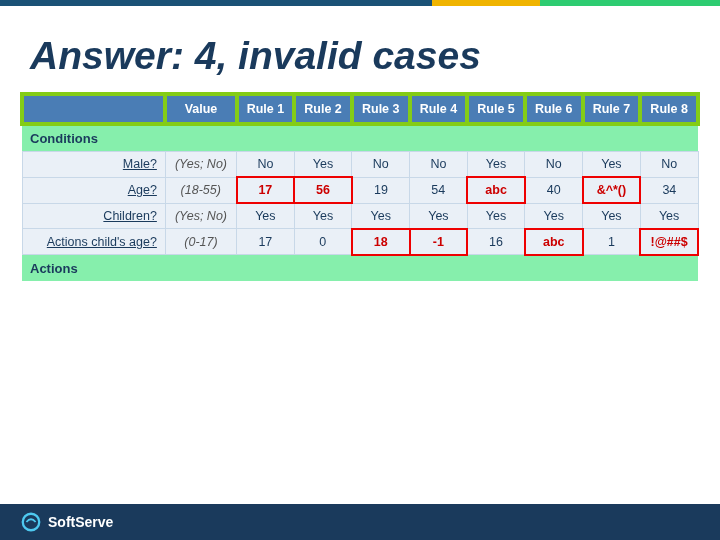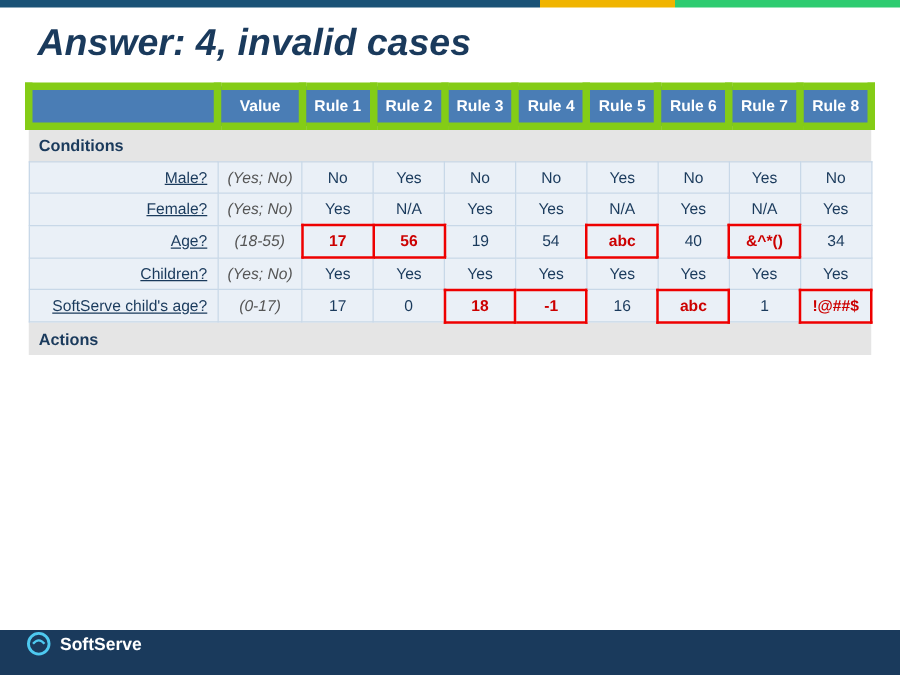--- a/index.html
+++ b/index.html
@@ -14,35 +14,35 @@
 
     
     .top-bar {
       position: absolute;
       top: 0; left: 0; right: 0;
       height: 6px;
       background: linear-gradient(to right, #1a5276 0%, #1a5276 60%, #f0b400 60%, #f0b400 75%, #2ecc71 75%, #2ecc71 100%);
     }
 
     .title {
-      font-size: 30px;
+      font-size: 39px;
       font-weight: 900;
       color: #1a3a5c;
-      padding: 18px 30px 10px 30px;
+      padding: 34px 30px 10px 30px;
       font-style: italic;
     }
 
     
     .bottom-bar {
       position: absolute;
       bottom: 0; left: 0; right: 0;
       height: 36px;
       background: #1a3a5c;
       display: flex;
-      align-items: flex-start;
+      align-items: center;
       padding-left: 20px;
     }
 
     .logo-area {
       display: flex;
       align-items: center;
       gap: 6px;
     }
 
     .logo-icon {
@@ -68,33 +68,33 @@
       font-size: 12.5px;
     }
 
     
     thead tr th {
       background: #4a7db5;
       color: #fff;
       font-weight: bold;
       text-align: center;
       padding: 6px 4px;
-      border: 6px solid #84cc16;
+      border: 4px solid #84cc16;
     }
 
     thead tr th:first-child {
       background: #4a7db5;
       text-align: left;
       padding-left: 8px;
       min-width: 95px;
     }
 
     
     .section-header td {
-      background: #e5e5e5;
+      background: #86efac;
       font-weight: bold;
       color: #1a3a5c;
       padding: 5px 8px;
       font-size: 13px;
     }
 
     
     tbody tr.data-row td {
       background: #eaf0f7;
       text-align: center;
@@ -156,32 +156,20 @@
           <td>No</td>
           <td>Yes</td>
           <td>No</td>
           <td>No</td>
           <td>Yes</td>
           <td>No</td>
           <td>Yes</td>
           <td>No</td>
         </tr>
         <tr class="data-row">
-          <td>Female?</td>
-          <td class="value-col">(Yes; No)</td>
-          <td>Yes</td>
-          <td>N/A</td>
-          <td>Yes</td>
-          <td>Yes</td>
-          <td>N/A</td>
-          <td>Yes</td>
-          <td>N/A</td>
-          <td>Yes</td>
-        </tr>
-        <tr class="data-row">
           <td>Age?</td>
           <td class="value-col">(18-55)</td>
           <td class="highlight-red">17</td>
           <td class="highlight-red">56</td>
           <td>19</td>
           <td>54</td>
           <td class="highlight-red">abc</td>
           <td>40</td>
           <td class="highlight-red">&amp;^*()</td>
           <td>34</td>
@@ -192,21 +180,21 @@
           <td>Yes</td>
           <td>Yes</td>
           <td>Yes</td>
           <td>Yes</td>
           <td>Yes</td>
           <td>Yes</td>
           <td>Yes</td>
           <td>Yes</td>
         </tr>
         <tr class="data-row">
-          <td>SoftServe child's age?</td>
+          <td>Actions child's age?</td>
           <td class="value-col">(0-17)</td>
           <td>17</td>
           <td>0</td>
           <td class="highlight-red">18</td>
           <td class="highlight-red">-1</td>
           <td>16</td>
           <td class="highlight-red">abc</td>
           <td>1</td>
           <td class="highlight-red">!@##$</td>
         </tr>

